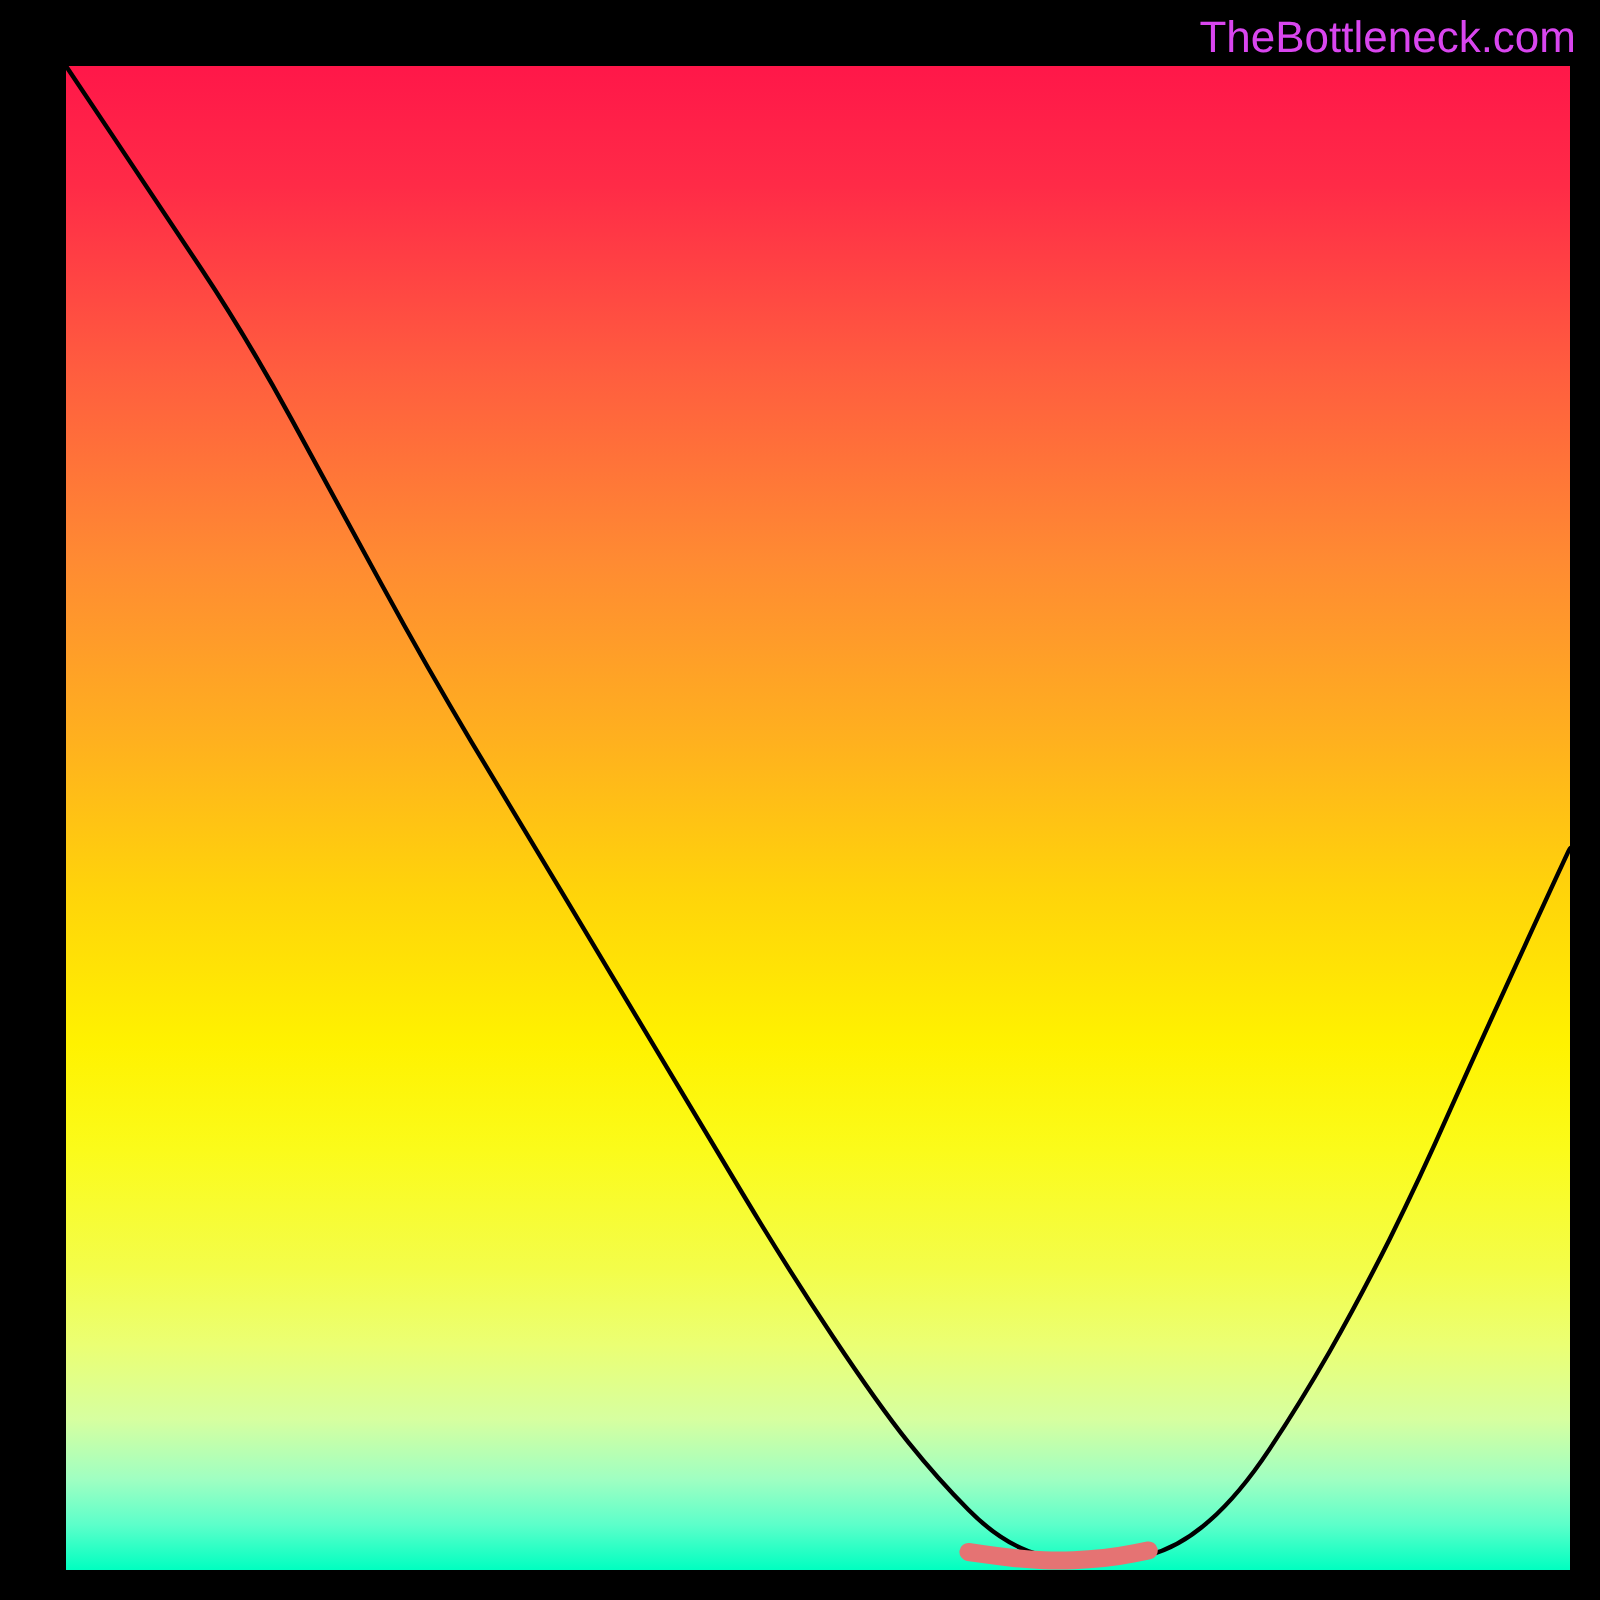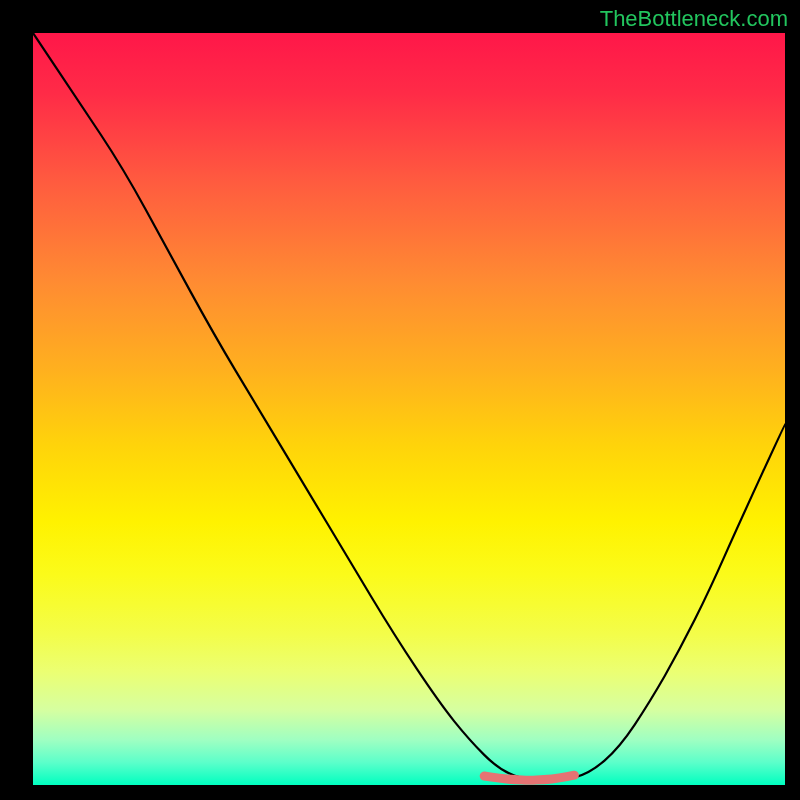--- a/index.html
+++ b/index.html
@@ -8,21 +8,21 @@
     height: 800px;
     background: #000;
     position: relative;
     overflow: hidden;
     font-family: Arial, sans-serif;
   }
   .watermark {
     position: absolute;
     top: 6px;
     right: 12px;
-    color: #22c55e;
+    color: #d946ef;
     font-size: 22px;
     font-weight: 500;
     z-index: 10;
   }
   .plot-area {
     position: absolute;
     left: 33px;
     top: 33px;
     width: 752px;
     height: 752px;

